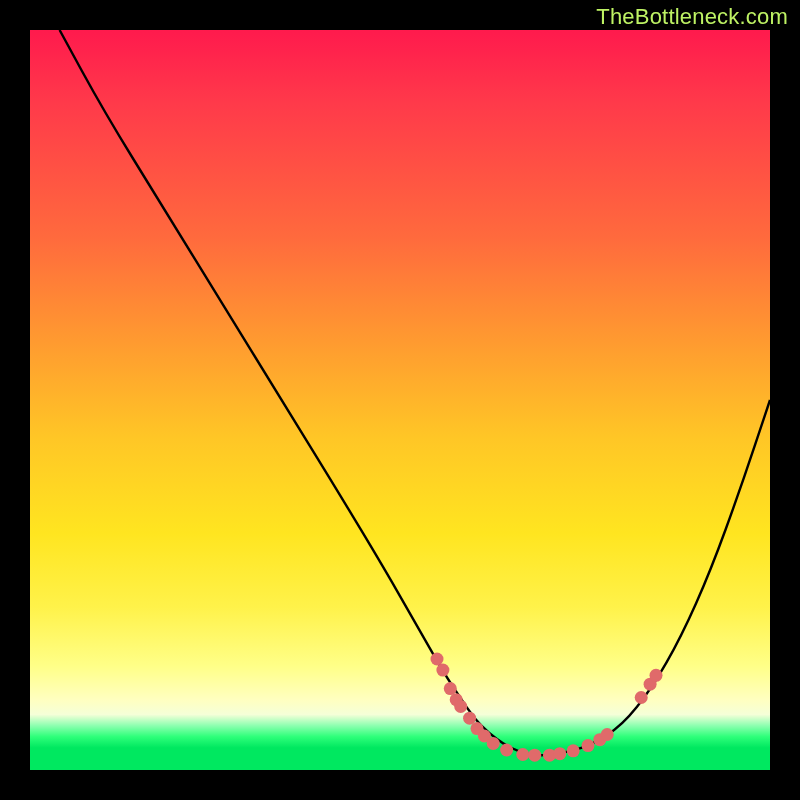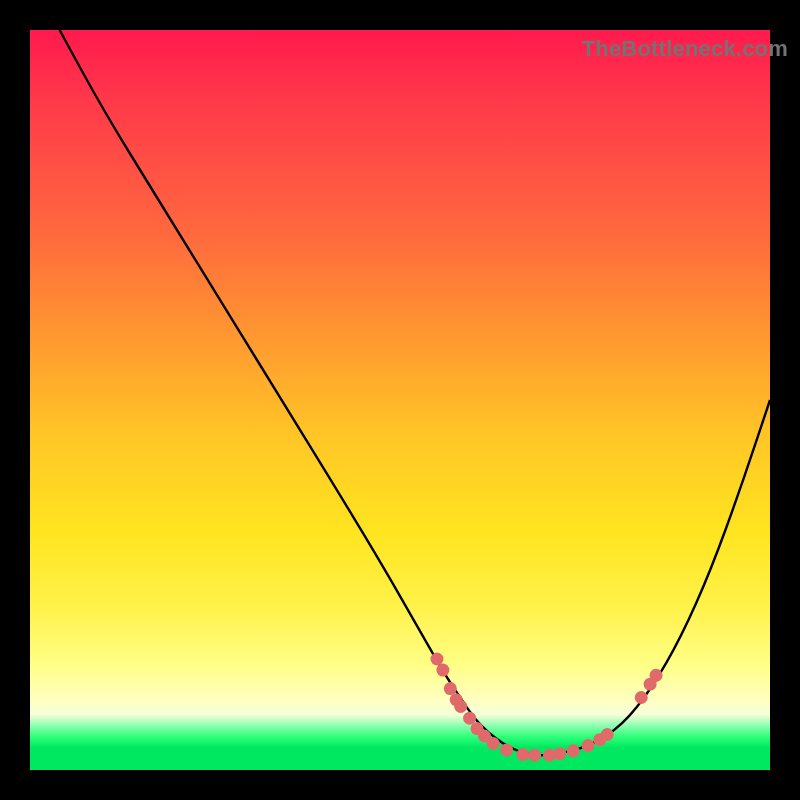--- a/index.html
+++ b/index.html
@@ -41,26 +41,25 @@
       #8dffb0 94%,
       #2eff7a 95.5%,
       #00e860 97%,
       #00e860 100%
     );
   }
   .watermark {
     position: absolute;
     top: 4px;
     right: 12px;
-    color: #737373;
+    color: #bef264;
     font-size: 22px;
-    font-weight: 700;
+    font-weight: 400;
     letter-spacing: 0.2px;
     user-select: none;
-    margin-top: 32px;
   }
   svg.curve {
     position: absolute;
     left: 0;
     top: 0;
     width: 740px;
     height: 740px;
     overflow: visible;
   }
 </style>

